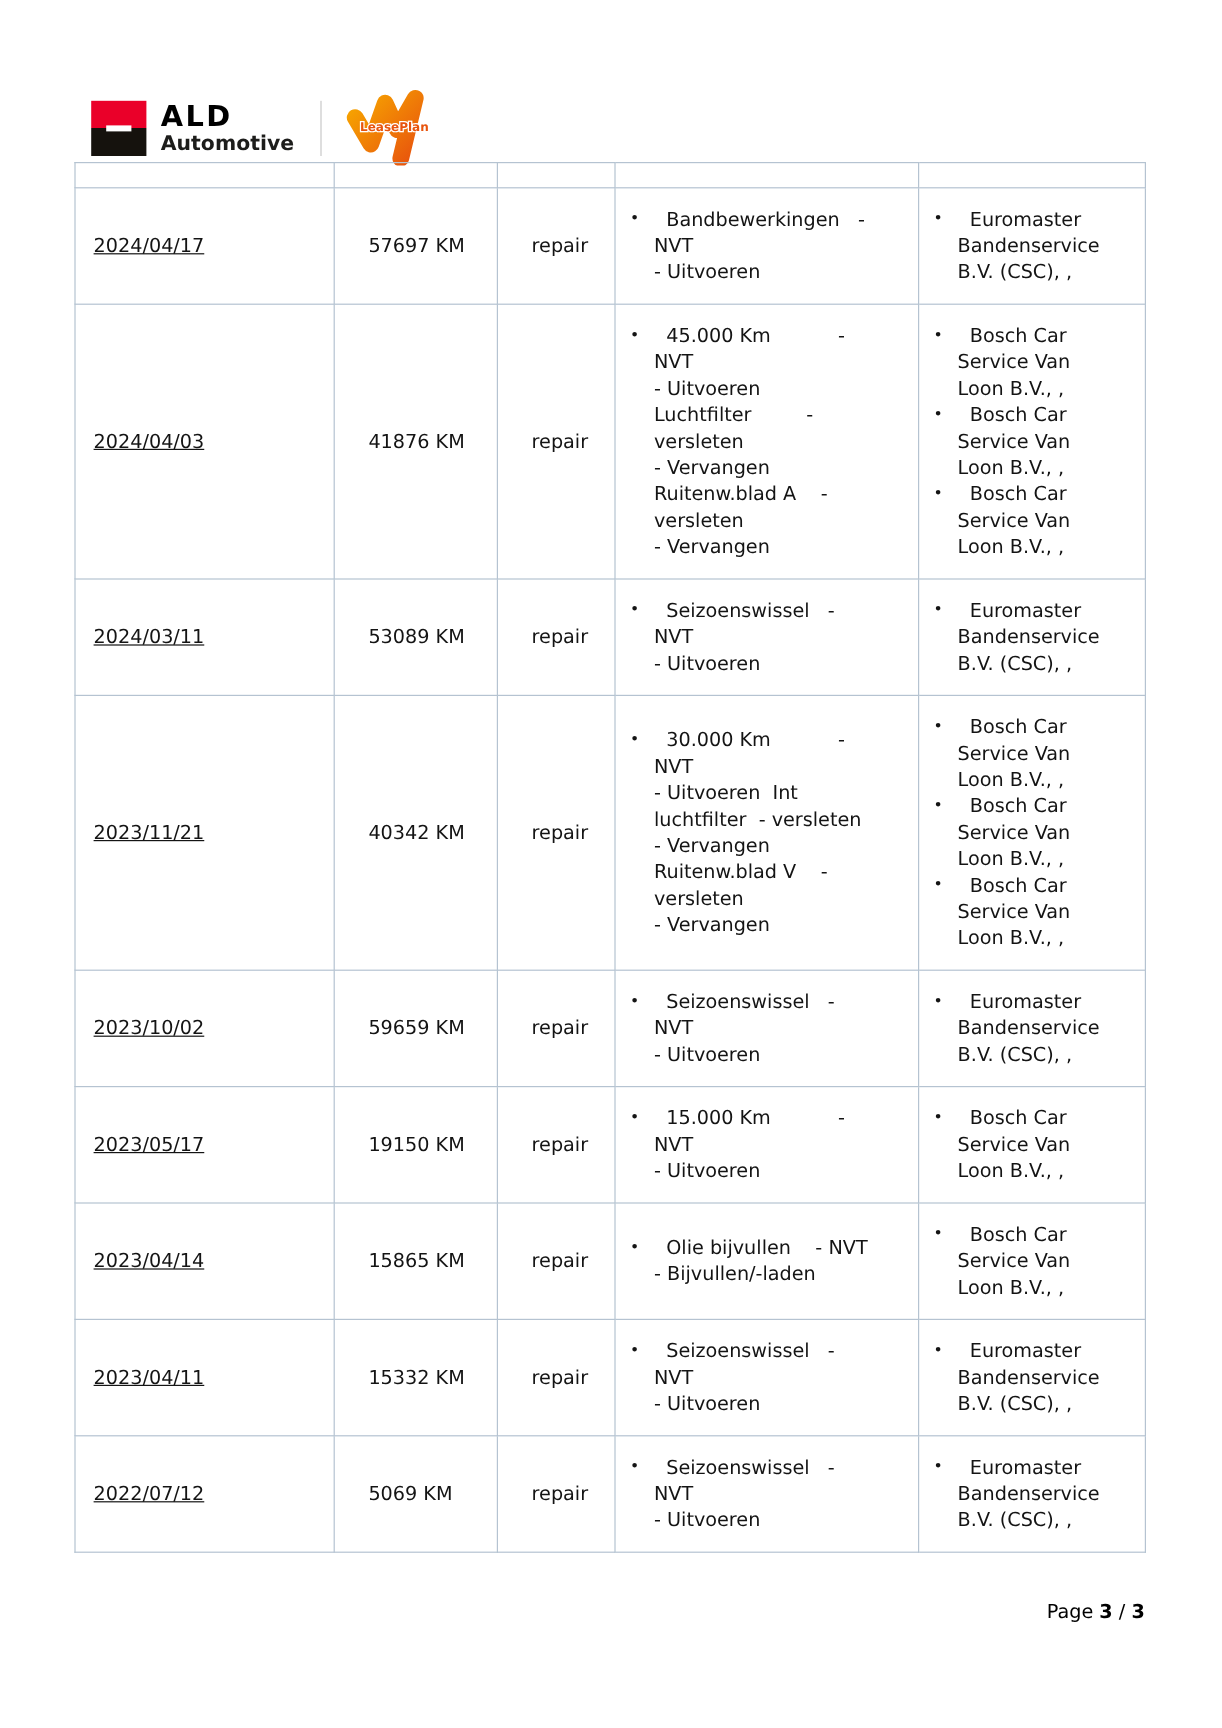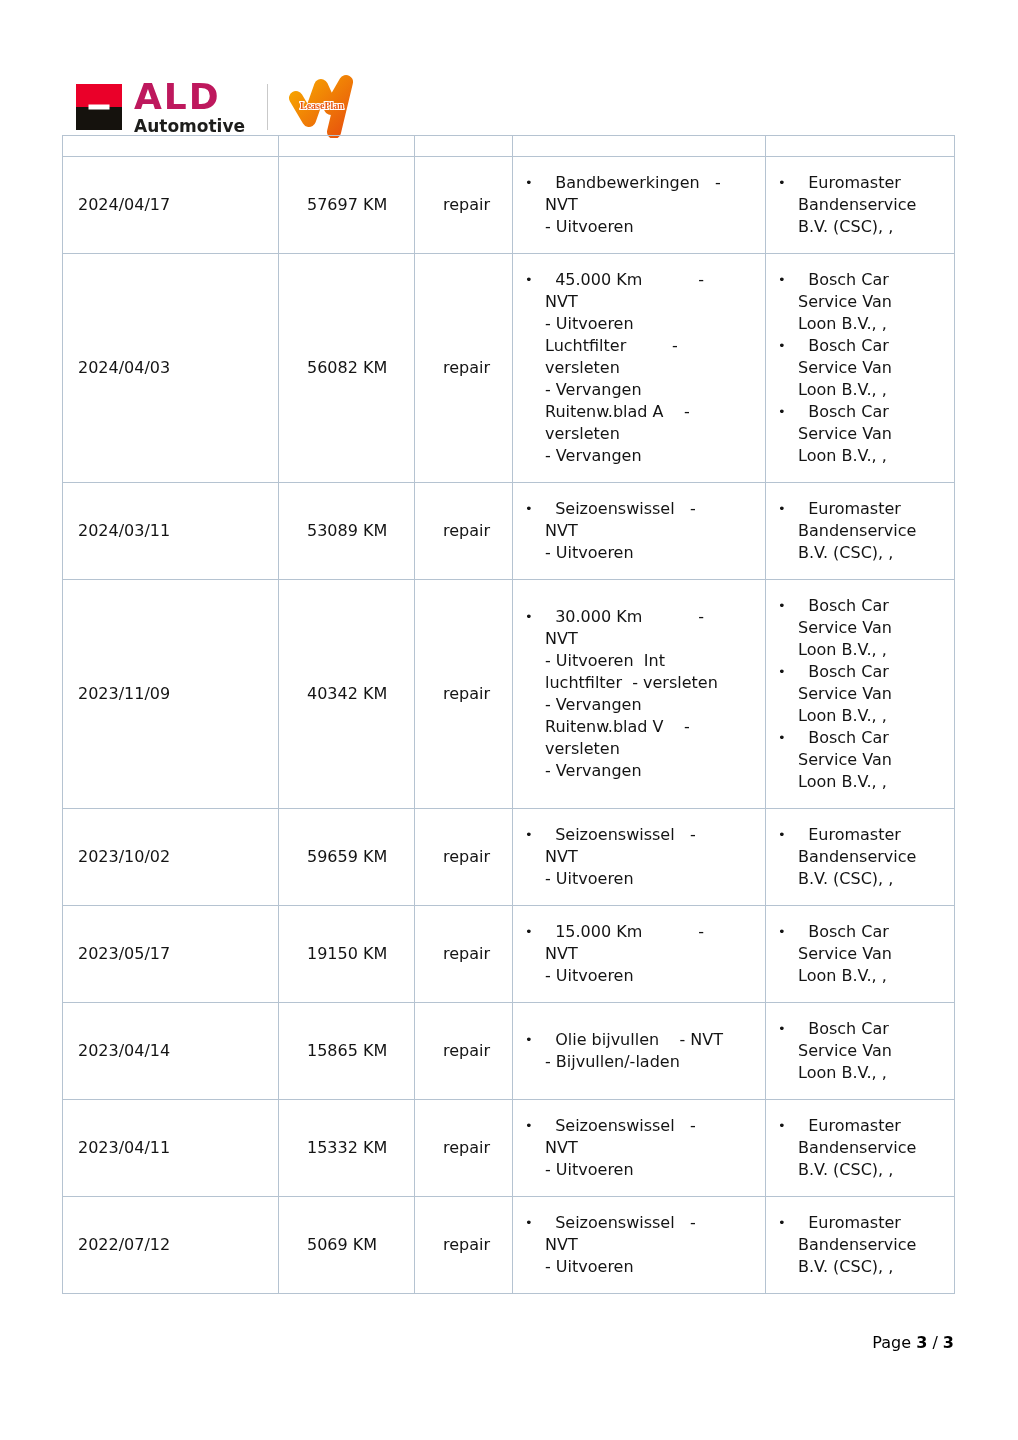--- a/index.html
+++ b/index.html
@@ -20,37 +20,37 @@
   .brand{position:absolute;left:76px;top:74px;display:flex;align-items:center;}
   .ald-mark{
     width:46px;height:46px;position:relative;flex:0 0 46px;
     background:linear-gradient(to bottom,var(--ald-red) 0 50%,var(--ald-black) 50% 100%);
   }
   .ald-mark .dash{
     position:absolute;left:50%;top:50%;transform:translate(-50%,-50%);
     width:21px;height:5px;background:#ffffff;
   }
   .ald-words{margin-left:12px;line-height:1;}
-  .ald-words .l1{font-size:36px;font-weight:bold;letter-spacing:2px;color:#be185d;}
+  .ald-words .l1{font-size:24px;font-weight:bold;letter-spacing:2px;color:#000000;}
   .ald-words .l2{font-size:17px;font-weight:700;color:#1d1d1b;margin-top:3px;}
   .brand-divider{width:1px;height:46px;background:#c9c9c9;margin:0 18px 0 22px;}
-  .lp-logo{width:86px;height:66px;position:relative;top:-2px;font-family:Liberation Serif, serif;}
+  .lp-logo{width:86px;height:66px;position:relative;top:-2px;}
   
   table.history{
     position:absolute;left:62px;top:135px;width:892px;
     border-collapse:collapse;table-layout:fixed;
   }
   td{
     border:1px solid var(--border);
     vertical-align:middle;
     font-size:16px;line-height:22px;color:var(--text);
     padding:15px 8px;
   }
   thead td{height:21px;padding:0 8px;}
-  td.c-date{padding-left:15px;}
+  td.c-date{padding-left:15px;text-decoration:underline;}
   td.c-km,td.c-type{padding-left:28px;}
   td.c-desc,td.c-prov{padding-left:2px;padding-right:6px;}
   .li{display:flex;align-items:flex-start;}
   .li .b{flex:0 0 30px;padding-left:10px;font-size:13px;line-height:22px;}
   .li .t{flex:1;white-space:pre-wrap;line-height:22px;}
   
   .page-footer{
     position:absolute;top:1333px;right:64px;
     font-size:16px;color:#000;margin-left:33px;
   }
@@ -116,21 +116,21 @@
           <div class="li">
             <span class="b">•</span>
             <span class="t">  Euromaster
 Bandenservice
 B.V. (CSC), ,</span>
           </div>
         </td>
       </tr>
       <tr>
         <td class="c-date">2024/04/03</td>
-        <td class="c-km">56082 KM</td>
+        <td class="c-km">41876 KM</td>
         <td class="c-type">repair</td>
         <td class="c-desc">
           <div class="li">
             <span class="b">•</span>
             <span class="t">  45.000 Km           -
 NVT
 - Uitvoeren
 Luchtfilter         -
 versleten
 - Vervangen
@@ -175,21 +175,21 @@
         <td class="c-prov">
           <div class="li">
             <span class="b">•</span>
             <span class="t">  Euromaster
 Bandenservice
 B.V. (CSC), ,</span>
           </div>
         </td>
       </tr>
       <tr>
-        <td class="c-date">2023/11/09</td>
+        <td class="c-date">2023/11/21</td>
         <td class="c-km">40342 KM</td>
         <td class="c-type">repair</td>
         <td class="c-desc">
           <div class="li">
             <span class="b">•</span>
             <span class="t">  30.000 Km           -
 NVT
 - Uitvoeren  Int
 luchtfilter  - versleten
 - Vervangen

